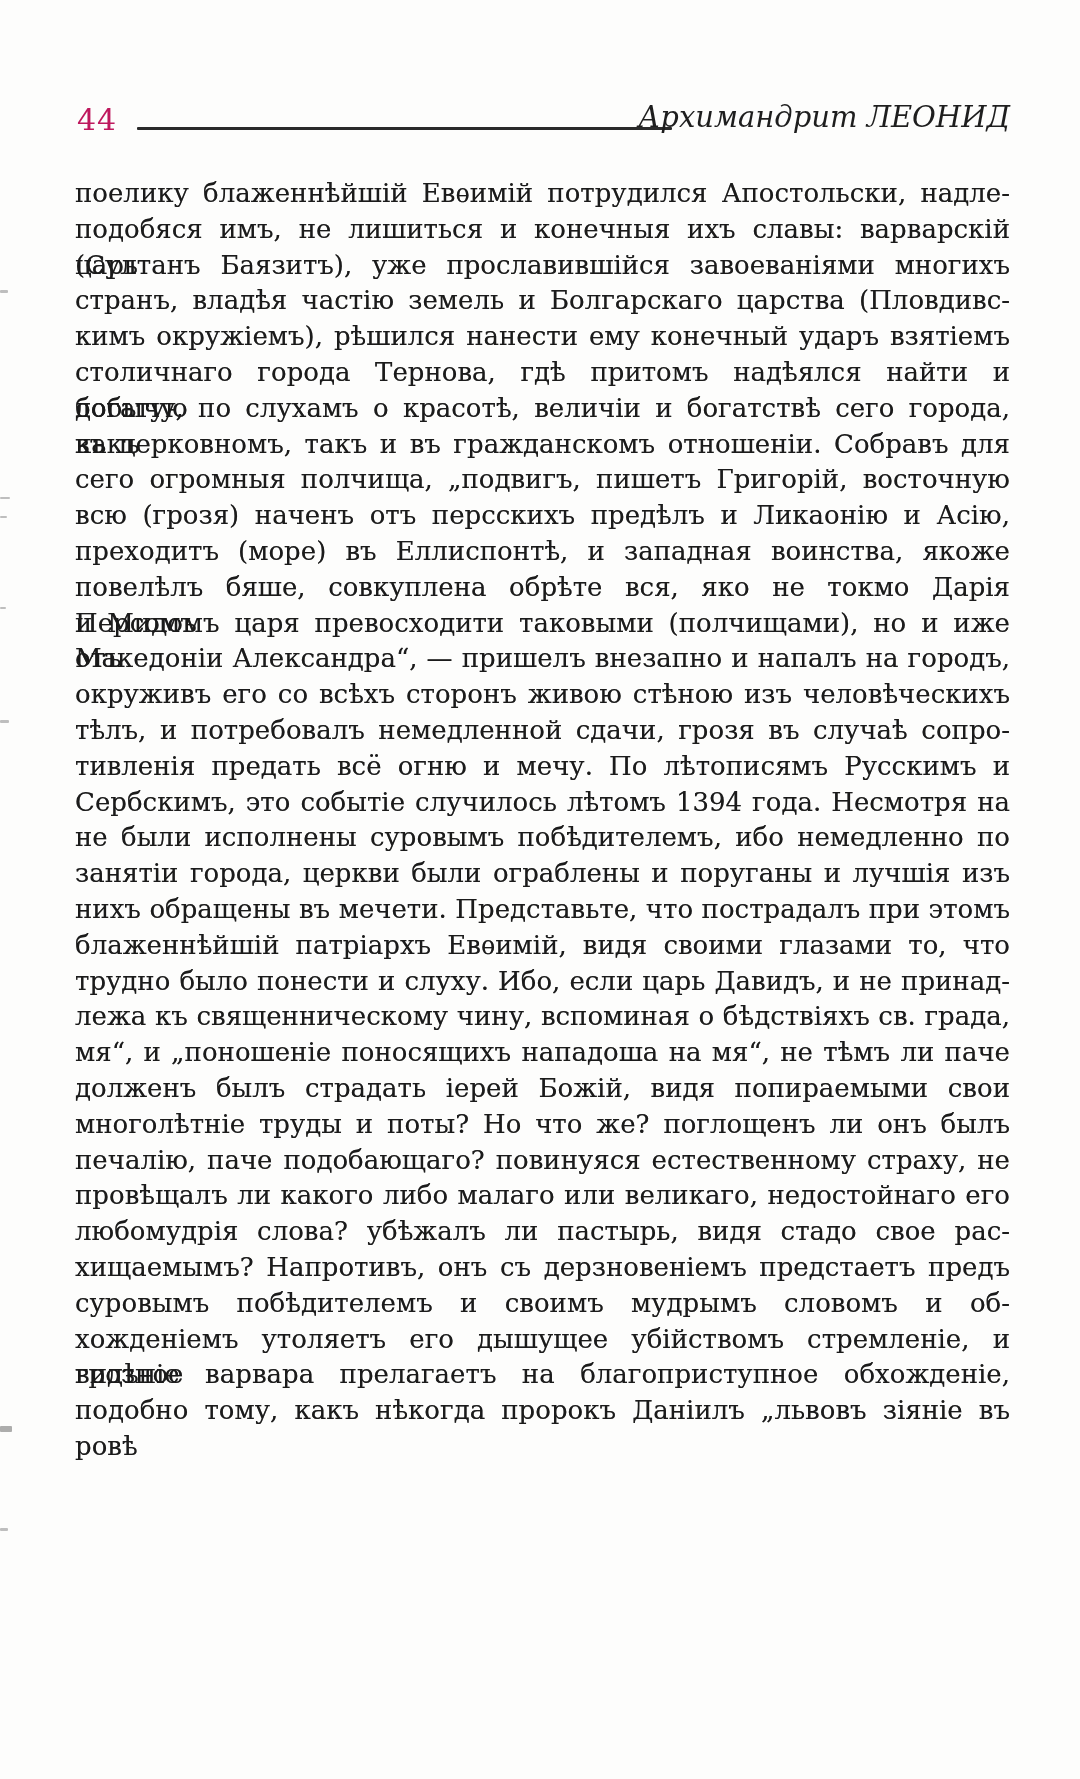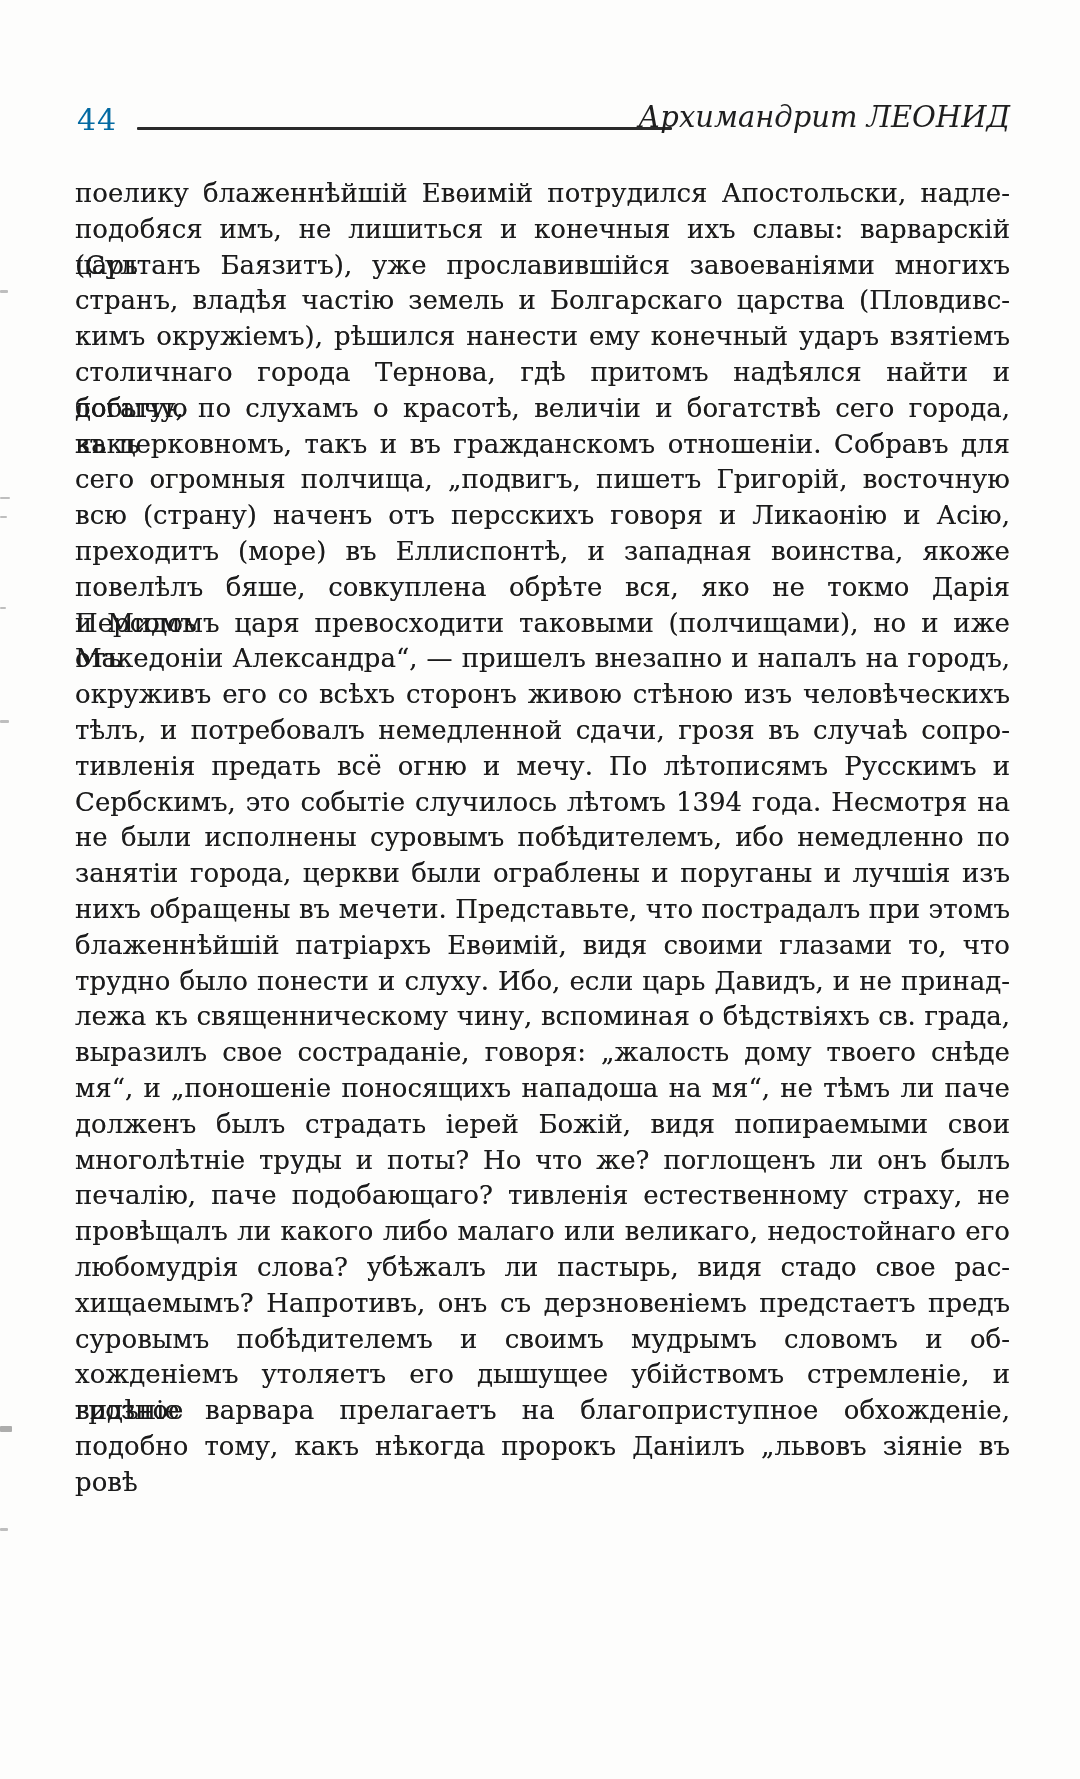--- a/index.html
+++ b/index.html
@@ -26,21 +26,21 @@
     top: 100px;
     width: 935px;
     height: 40px;
   }
   .page-number {
     position: absolute;
     left: 2px;
     top: 2px;
     font-size: 30px;
     letter-spacing: 1px;
-    color: #0369a1;
+    color: #be185d;
   }
   .header-rule {
     position: absolute;
     left: 62px;
     top: 27px;
     width: 535px;
     height: 3px;
     background: #2a2a2a;
     border-radius: 1px;
   }
@@ -100,40 +100,39 @@
   <div class="text-block">
     <div class="line">поелику блаженнѣйшій Евѳимій потрудился Апостольски, надле-</div>
     <div class="line">подобяся имъ, не лишиться и конечныя ихъ славы: варварскій царь</div>
     <div class="line">(Султанъ Баязитъ), уже прославившійся завоеваніями многихъ</div>
     <div class="line">странъ, владѣя частію земель и Болгарскаго царства (Пловдивс-</div>
     <div class="line">кимъ окружіемъ), рѣшился нанести ему конечный ударъ взятіемъ</div>
     <div class="line">столичнаго города Тернова, гдѣ притомъ надѣялся найти и богатую</div>
     <div class="line">добычу, по слухамъ о красотѣ, величіи и богатствѣ сего города, какъ</div>
     <div class="line">въ церковномъ, такъ и въ гражданскомъ отношеніи. Собравъ для</div>
     <div class="line">сего огромныя полчища, „подвигъ, пишетъ Григорій, восточную</div>
-    <div class="line">всю (страну) наченъ отъ персскихъ говоря и Ликаонію и Асію,</div>
+    <div class="line">всю (грозя) наченъ отъ персскихъ предѣлъ и Ликаонію и Асію,</div>
     <div class="line">преходитъ (море) въ Еллиспонтѣ, и западная воинства, якоже</div>
     <div class="line">повелѣлъ бяше, совкуплена обрѣте вся, яко не токмо Дарія Персомъ</div>
     <div class="line">и Мидомъ царя превосходити таковыми (полчищами), но и иже отъ</div>
     <div class="line">Македоніи Александра“, — пришелъ внезапно и напалъ на городъ,</div>
     <div class="line">окруживъ его со всѣхъ сторонъ живою стѣною изъ человѣческихъ</div>
     <div class="line">тѣлъ, и потребовалъ немедленной сдачи, грозя въ случаѣ сопро-</div>
     <div class="line">тивленія предать всё огню и мечу. По лѣтописямъ Русскимъ и</div>
     <div class="line">Сербскимъ, это событіе случилось лѣтомъ 1394 года. Несмотря на</div>
     <div class="line">не были исполнены суровымъ побѣдителемъ, ибо немедленно по</div>
     <div class="line">занятіи города, церкви были ограблены и поруганы и лучшія изъ</div>
     <div class="line">нихъ обращены въ мечети. Представьте, что пострадалъ при этомъ</div>
     <div class="line">блаженнѣйшій патріархъ Евѳимій, видя своими глазами то, что</div>
     <div class="line">трудно было понести и слуху. Ибо, если царь Давидъ, и не принад-</div>
     <div class="line">лежа къ священническому чину, вспоминая о бѣдствіяхъ св. града,</div>
-    <div class="line">выразилъ свое состраданіе, говоря: „жалость дому твоего снѣде</div>
     <div class="line">мя“, и „поношеніе поносящихъ нападоша на мя“, не тѣмъ ли паче</div>
     <div class="line">долженъ былъ страдать іерей Божій, видя попираемыми свои</div>
     <div class="line">многолѣтніе труды и поты? Но что же? поглощенъ ли онъ былъ</div>
-    <div class="line">печалію, паче подобающаго? тивленія естественному страху, не</div>
+    <div class="line">печалію, паче подобающаго? повинуяся естественному страху, не</div>
     <div class="line">провѣщалъ ли какого либо малаго или великаго, недостойнаго его</div>
     <div class="line">любомудрія слова? убѣжалъ ли пастырь, видя стадо свое рас-</div>
     <div class="line">хищаемымъ? Напротивъ, онъ съ дерзновеніемъ предстаетъ предъ</div>
     <div class="line">суровымъ побѣдителемъ и своимъ мудрымъ словомъ и об-</div>
     <div class="line">хожденіемъ утоляетъ его дышущее убійствомъ стремленіе, и грозное</div>
     <div class="line">видѣніе варвара прелагаетъ на благоприступное обхожденіе,</div>
     <div class="line">подобно тому, какъ нѣкогда пророкъ Даніилъ „львовъ зіяніе въ ровѣ</div>
   </div>
 
   <div class="artifact a1"></div>

